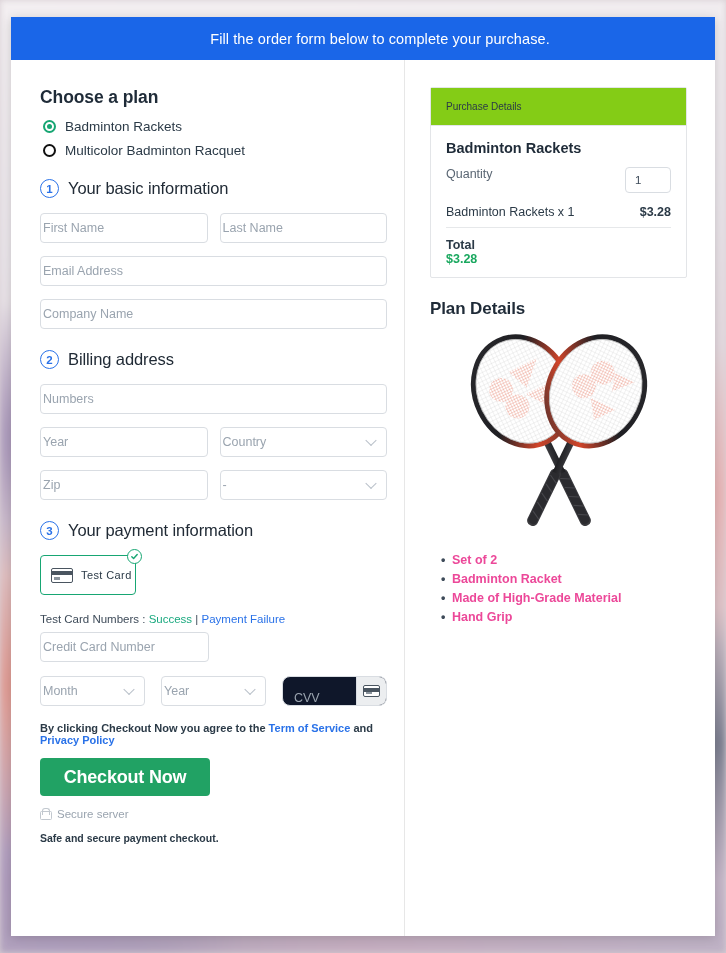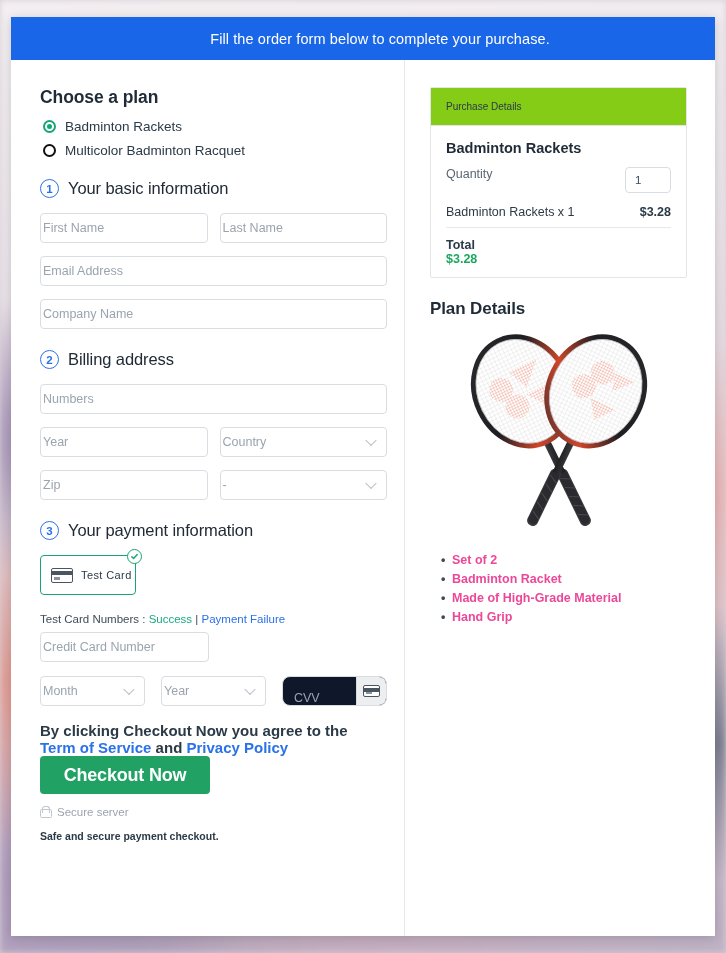--- a/index.html
+++ b/index.html
@@ -262,23 +262,24 @@
   #cvv-icon {
     width: 30px; height: 100%;
     border-left: 1px solid #d9dde2;
     background: #eceef0;
     display: flex; align-items: center; justify-content: center;
     flex: 0 0 auto;
   }
   #cvv-icon .card-glyph { width: 17px; height: 12px; }
 
   #terms {
-    font-size: 15px;
+    font-size: 11px;
     color: #2b3a47;
     font-weight: bold;
+    margin-bottom: 12px;
   }
   #terms .lnk-blue { font-weight: bold; }
 
   #checkout-btn {
     width: 170px;
     height: 38px;
     background: #21a264;
     border: none;
     border-radius: 4px;
     color: #fff;

